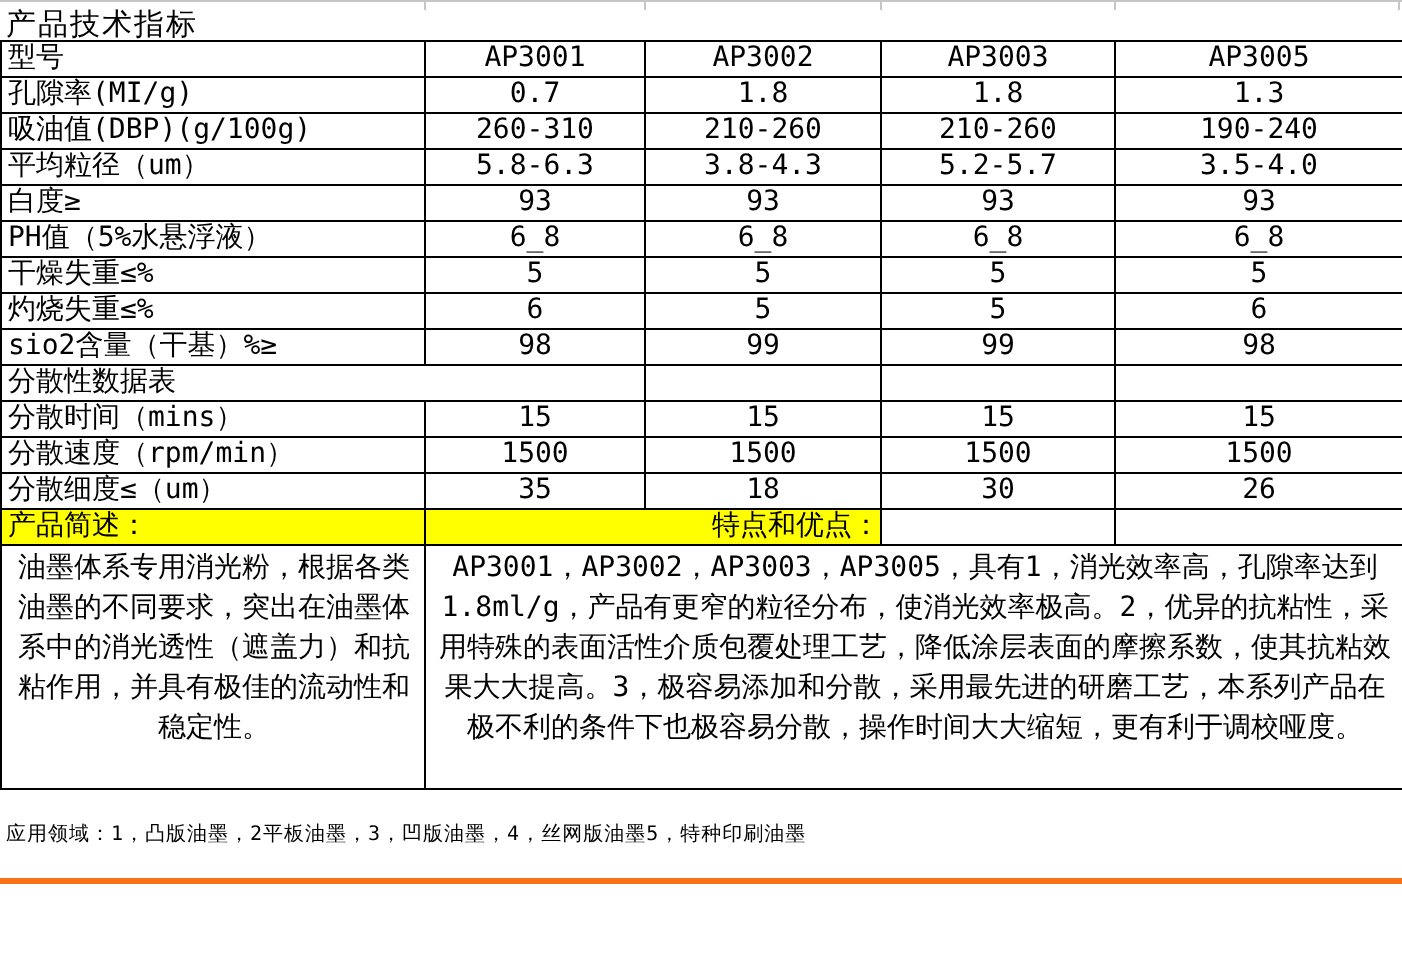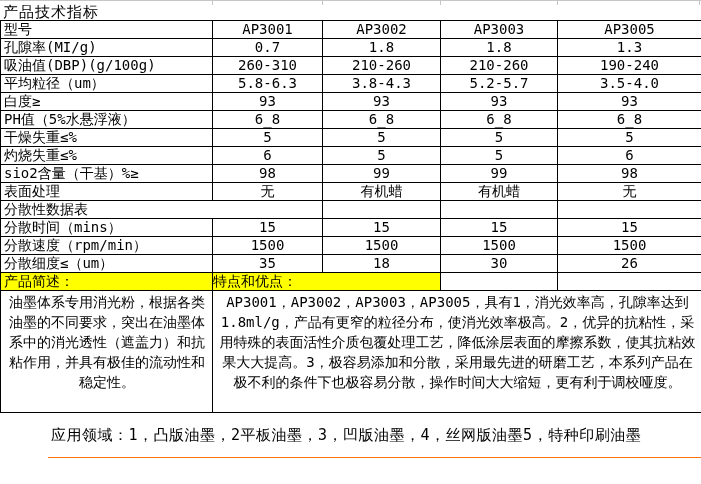--- a/index.html
+++ b/index.html
@@ -6,23 +6,23 @@
   body{width:701px;height:484px;font-family:"DejaVu Sans Mono","DejaVu Sans",monospace;color:#000;overflow:hidden;}
   .top-gridline{position:relative;height:2px;border-top:1px solid #c6c6c6;}
   .tick{position:absolute;top:0;width:1px;height:4px;background:#c6c6c6;}
   .page-title{font-size:15px;line-height:16px;padding:1px 16px 0 3px;letter-spacing:1px;}
   table{border-collapse:collapse;table-layout:fixed;width:701px;margin:0;}
   col.c0{width:212px;} col.c1{width:110px;} col.c2{width:118px;} col.c3{width:117px;} col.c4{width:144px;}
   td{border:1px solid #000;font-size:14px;height:17px;line-height:17px;padding:0;overflow:hidden;white-space:nowrap;}
   td.lbl{text-align:left;padding-left:3px;}
   td.val{text-align:center;}
   td.yellow{background:#ffff00;}
-  td.center{text-align:left;}
+  td.center{text-align:right;}
   td.desc{white-space:normal;vertical-align:top;line-height:20px;height:120px;padding:1px 2px 0 3px;text-align:center;font-size:14px;}
-  .footer-line{height:44px;border-bottom:1px solid #f97316;display:flex;align-items:center;font-size:15px;padding-left:3px;letter-spacing:0.5px;margin-left:48px;}
+  .footer-line{height:44px;border-bottom:3px solid #f97316;display:flex;align-items:center;font-size:10px;padding-left:3px;letter-spacing:0.5px;}
 </style>
 </head>
 <body>
 
 <div class="top-gridline">
   <span class="tick" style="left:212px"></span>
   <span class="tick" style="left:322px"></span>
   <span class="tick" style="left:440px"></span>
   <span class="tick" style="left:557px"></span>
   <span class="tick" style="left:699px"></span>
@@ -97,27 +97,20 @@
     <td class="val">5</td>
     <td class="val">6</td>
   </tr>
   <tr>
     <td class="lbl">sio2含量（干基）%≥</td>
     <td class="val">98</td>
     <td class="val">99</td>
     <td class="val">99</td>
     <td class="val">98</td>
   </tr>
-  <tr>
-    <td class="lbl">表面处理</td>
-    <td class="val">无</td>
-    <td class="val">有机蜡</td>
-    <td class="val">有机蜡</td>
-    <td class="val">无</td>
-  </tr>
 
   <tr>
     <td class="lbl" colspan="2">分散性数据表</td>
     <td></td>
     <td></td>
     <td></td>
   </tr>
 
   <tr>
     <td class="lbl">分散时间（mins）</td>

